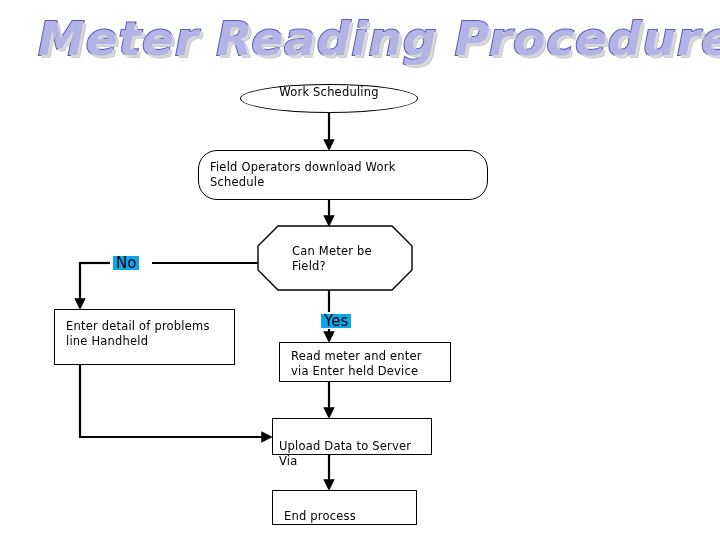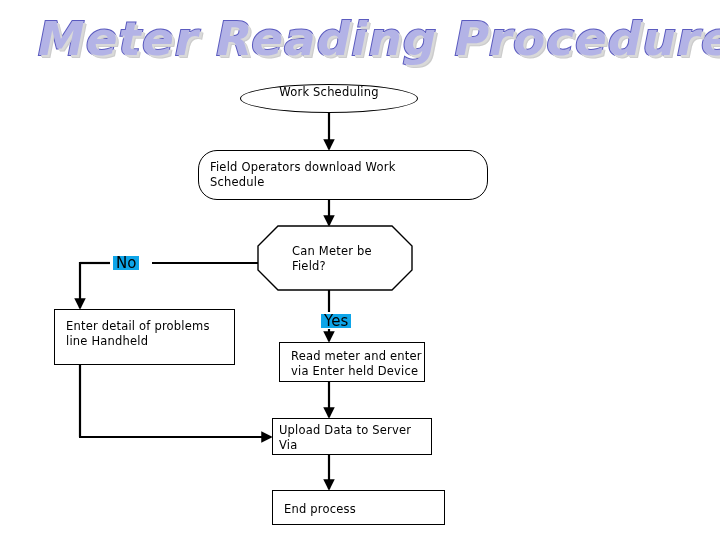--- a/index.html
+++ b/index.html
@@ -148,26 +148,26 @@
 
   <div class="edge-label" style="left:113px; top:256px;">No</div>
 
   <div class="edge-label" style="left:321px; top:314px;">Yes</div>
 
   <div class="node box" style="left:46px; top:309px; width:181px; height:56px;margin-left:8px;">
     <span class="line2">Enter detail of problems</span>
     <span class="line2">line Handheld</span>
   </div>
 
-  <div class="node box" style="left:279px; top:342px; width:146px; height:40px; padding-top:6px;">
+  <div class="node box" style="left:279px; top:342px; width:172px; height:40px; padding-top:6px;">
     <span class="line2">Read meter and enter</span>
     <span class="line2">via Enter held Device</span>
   </div>
 
-  <div class="node box" style="left:272px; top:418px; width:160px; height:37px; padding-top:4px; padding-left:6px;">
+  <div class="node box" style="left:272px; top:418px; width:160px; height:37px; padding-top:20px; padding-left:6px;">
     <span class="line2">Upload Data to Server Via</span>
   </div>
 
-  <div class="node box" style="left:272px; top:490px; width:173px; height:35px; padding-top:11px;">
+  <div class="node box" style="left:272px; top:490px; width:145px; height:35px; padding-top:18px;">
     <span class="line2">End process</span>
   </div>
 
 </div>
 
 </body></html>

